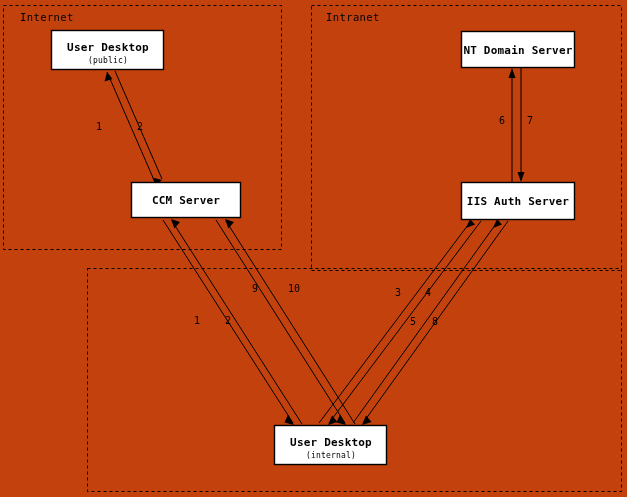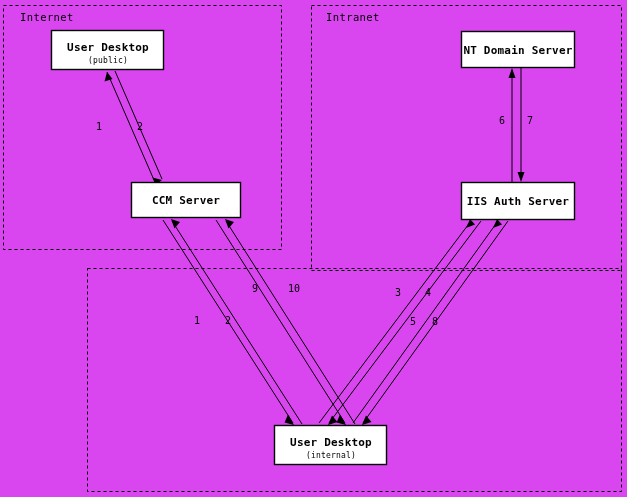--- a/index.html
+++ b/index.html
@@ -7,21 +7,21 @@
     padding: 0;
     background: #ffffff;
   }
   body {
     font-family: "DejaVu Sans Mono", monospace;
   }
   #diagram-root {
     position: relative;
     width: 627px;
     height: 497px;
-    background: #d946ef;
+    background: #c2410c;
     overflow: hidden;
   }
   svg#diagram-svg {
     display: block;
     width: 627px;
     height: 497px;
   }
   .zone-box {
     fill: none;
     stroke: #000000;

